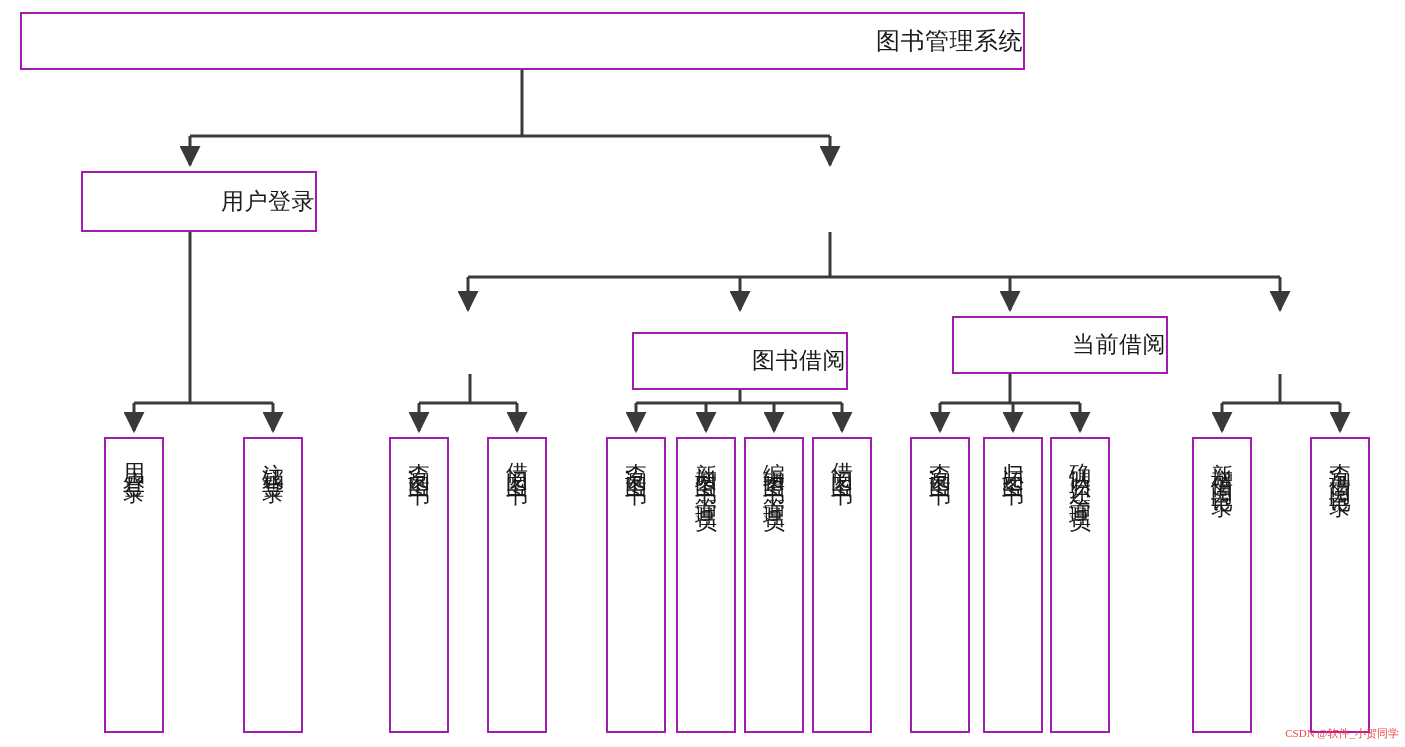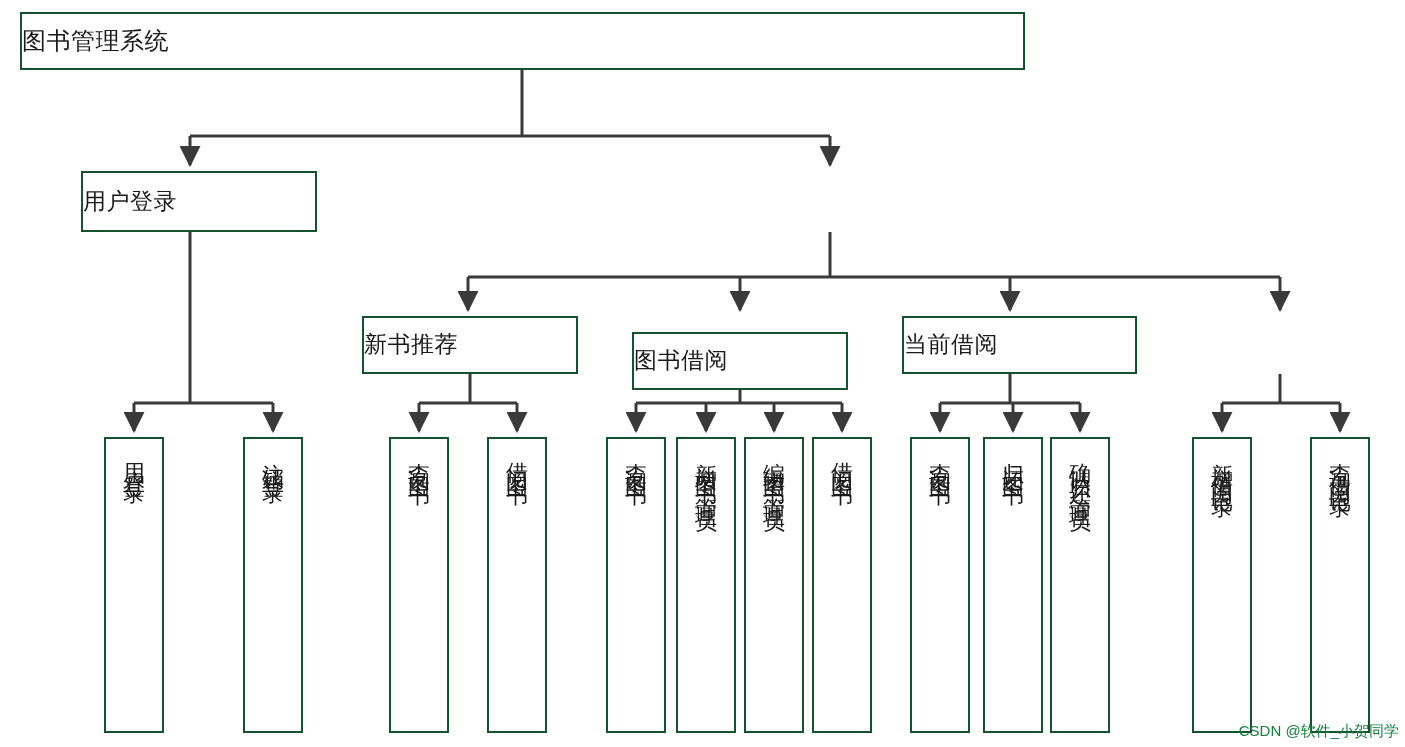--- a/index.html
+++ b/index.html
@@ -24,24 +24,24 @@
     position: absolute;
     left: 0;
     top: 0;
     width: 1405px;
     height: 747px;
   }
   .node {
     position: absolute;
     box-sizing: border-box;
     background: #ffffff;
-    border: 2px solid #14532d;
+    border: 2px solid #a21caf;
     display: flex;
     align-items: center;
-    justify-content: flex-start;
+    justify-content: flex-end;
     z-index: 2;
   }
   .node .node-label {
     color: #1a1a1a;
     text-align: center;
     line-height: 1.12;
     letter-spacing: 0.5px;
     white-space: nowrap;
   }
   
@@ -63,25 +63,25 @@
     text-orientation: upright;
     line-height: 1.0;
     letter-spacing: 7px;
     white-space: pre-line;
     margin: 0 auto;
   }
   #watermark {
     position: absolute;
     right: 6px;
     bottom: 6px;
-    font-size: 15px;
-    color: #15803d;
+    font-size: 11px;
+    color: #ef4444;
     z-index: 5;
     white-space: nowrap;
-    font-family: Liberation Sans, sans-serif;
+    font-family: Liberation Serif, serif;
   }
 </style>
 </head>
 <body>
 
 <div id="diagram-root">
 
   <svg id="edges-layer" width="1405" height="747" viewBox="0 0 1405 747" xmlns="http://www.w3.org/2000/svg">
     <defs>
       <marker id="arrow" viewBox="0 0 10 10" refX="9" refY="5" markerWidth="7" markerHeight="7" orient="auto-start-reverse">
@@ -133,27 +133,24 @@
   </svg>
 
   <div class="node horiz root" style="left: 20px; top: 12px; width: 1005px; height: 58px;">
     <span class="node-label">图书管理系统</span>
   </div>
 
   <div class="node horiz" style="left: 81px; top: 171px; width: 236px; height: 61px;">
     <span class="node-label">用户登录</span>
   </div>
 
-  <div class="node horiz" style="left: 362px; top: 316px; width: 216px; height: 58px;">
-    <span class="node-label">新书推荐</span>
-  </div>
   <div class="node horiz" style="left: 632px; top: 332px; width: 216px; height: 58px;">
     <span class="node-label">图书借阅</span>
   </div>
-  <div class="node horiz" style="left: 902px; top: 316px; width: 235px; height: 58px;">
+  <div class="node horiz" style="left: 952px; top: 316px; width: 216px; height: 58px;">
     <span class="node-label">当前借阅</span>
   </div>
 
   <div class="node vert" style="left: 104px; top: 437px; width: 60px; height: 296px;">
     <span class="node-label">用户登录</span>
   </div>
   <div class="node vert" style="left: 243px; top: 437px; width: 60px; height: 296px;">
     <span class="node-label">注销登录</span>
   </div>
   <div class="node vert" style="left: 389px; top: 437px; width: 60px; height: 296px;">

